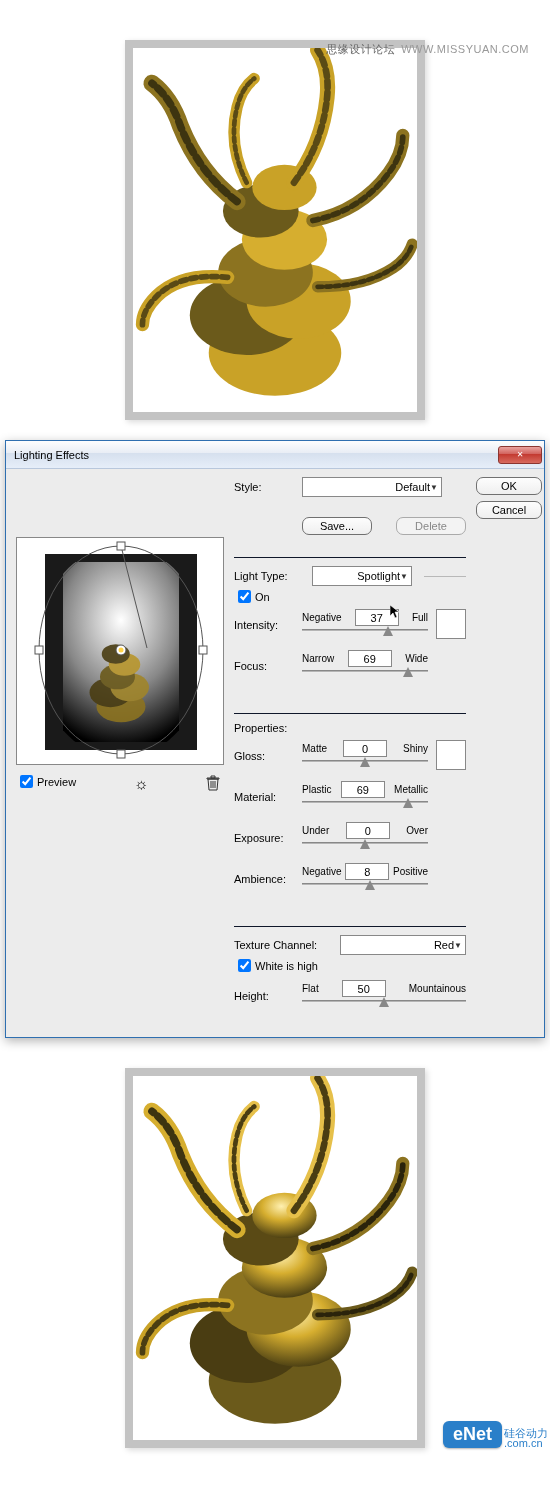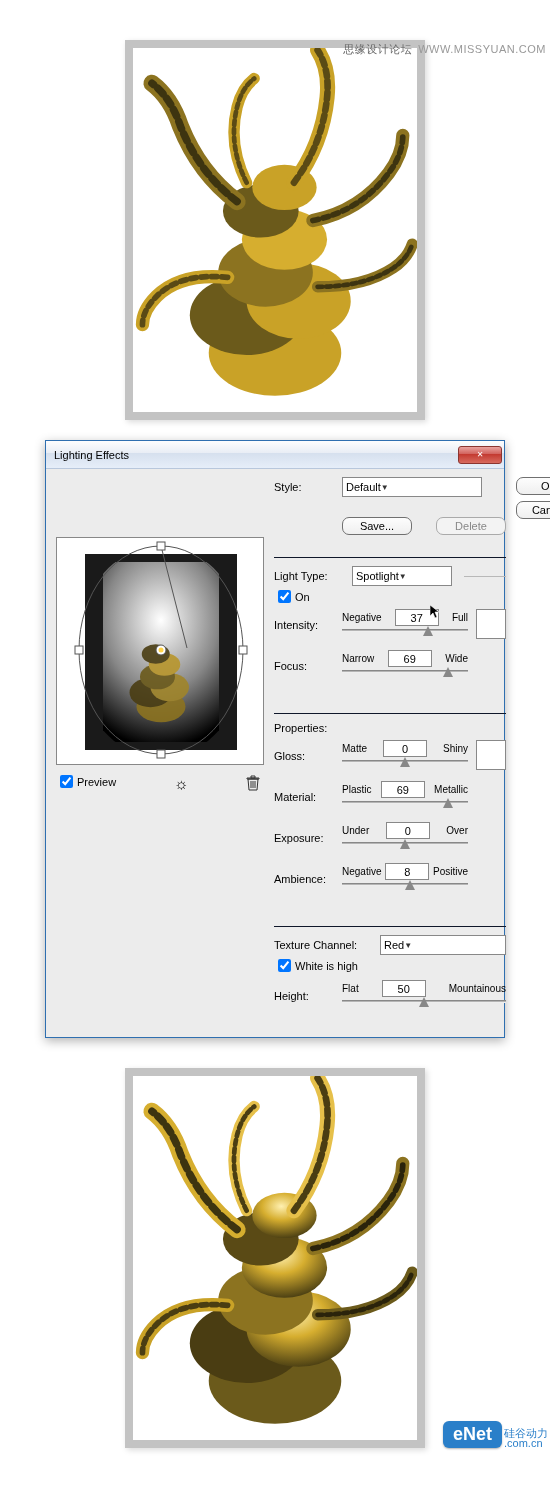--- a/index.html
+++ b/index.html
@@ -1,44 +1,44 @@
 <!DOCTYPE html>
 <html><head>
 <meta charset="utf-8">
 <style>
 * { box-sizing: border-box; margin: 0; padding: 0; font-family: "Segoe UI", Tahoma, sans-serif; font-size: 11px; }
 body { background: #fff; width: 550px; }
 .page { width: 550px; position: relative; }
 
-.watermark-top { position: absolute; top: 2px; right: 4px; font-size: 10px; color: #999; letter-spacing: 0.5px; text-align: right; }
+.watermark-top { position: absolute; top: 2px; right: 21px; font-size: 10px; color: #999; letter-spacing: 0.5px; text-align: right; }
 .watermark-top b { color: #666; font-weight: normal; margin-right: 6px; }
 
 .art-frame { margin: 40px auto 20px; width: 300px; height: 380px; border: 8px solid #c3c3c3; background: #fff; display: flex; align-items: center; justify-content: center; box-shadow: 2px 2px 6px rgba(0,0,0,0.15); }
 .art-frame svg { width: 100%; height: 100%; }
 
 .art-frame.bottom { width: 300px; height: 380px; margin-top: 30px; }
 
 
-.dialog { width: 460px; margin: 18px auto 0; border: 1px solid #2f6fb0; background: #ececec; box-shadow: 0 3px 10px rgba(0,0,0,0.3); }
+.dialog { width: 540px; margin: 18px auto 0; border: 1px solid #2f6fb0; background: #ececec; box-shadow: 0 3px 10px rgba(0,0,0,0.3); }
 .titlebar { height: 28px; background: linear-gradient(#fdfdfe, #e8edf5 45%, #d6e0ee 46%, #e6eef9); display: flex; align-items: center; padding: 0 2px 0 8px; border-bottom: 1px solid #b8c7dc; }
 .titlebar-text { flex: 1; color: #000; }
 .close-btn { width: 44px; height: 18px; background: linear-gradient(#e9a3a0, #d1605a 45%, #c33a31 46%, #d86b5f); border: 1px solid #8b3530; border-radius: 3px; color: #fff; text-align: center; line-height: 15px; font-size: 8px; font-family: Arial; cursor:pointer; }
 
 .dlg-body { padding: 8px 10px 12px; display: flex; gap: 10px; }
 .left-col { width: 215px; padding-top: 60px; }
 .right-col { flex: 1; display: flex; flex-direction: column; gap: 16px; }
 .far-col { width: 70px; display: flex; flex-direction: column; gap: 6px; padding-top: 0; }
 
 .btn { background: linear-gradient(#fdfdfd, #efefef); border: 1px solid #707070; border-radius: 7px; padding: 2px 0; text-align: center; cursor: pointer; }
 .btn.wide { width: 66px; }
 .btn.disabled { color: #888; border-color: #aaa; background: #f3f3f3; }
 
 .row { display: flex; align-items: center; gap: 6px; margin-bottom: 4px; }
 .row label.lab { width: 62px; text-align: left; }
-.select { background: #fff; border: 1px solid #888; padding: 1px 3px; display: flex; align-items: center; justify-content: flex-start; height: 20px; cursor:pointer; }
+.select { background: #fff; border: 1px solid #888; padding: 1px 3px; display: flex; align-items: center; justify-content: flex-end; height: 20px; cursor:pointer; }
 .select .arrow { font-size: 8px; color: #333; }
 
 .group { border-top: 1px solid #0f172a; padding: 8px 0 4px; margin-top: 2px; }
 .group-title { margin-bottom: 6px; }
 
 .slider-row { display: flex; align-items: center; gap: 6px; margin-bottom: 10px; }
 .slider-row .lab { width: 62px; }
 .slider-block { flex: 1; }
 .slider-top { display: flex; align-items: center; justify-content: space-between; font-size: 10px; }
 .slider-top input { width: 44px; height: 17px; border: 1px solid #888; text-align: center; font-size: 11px; }

